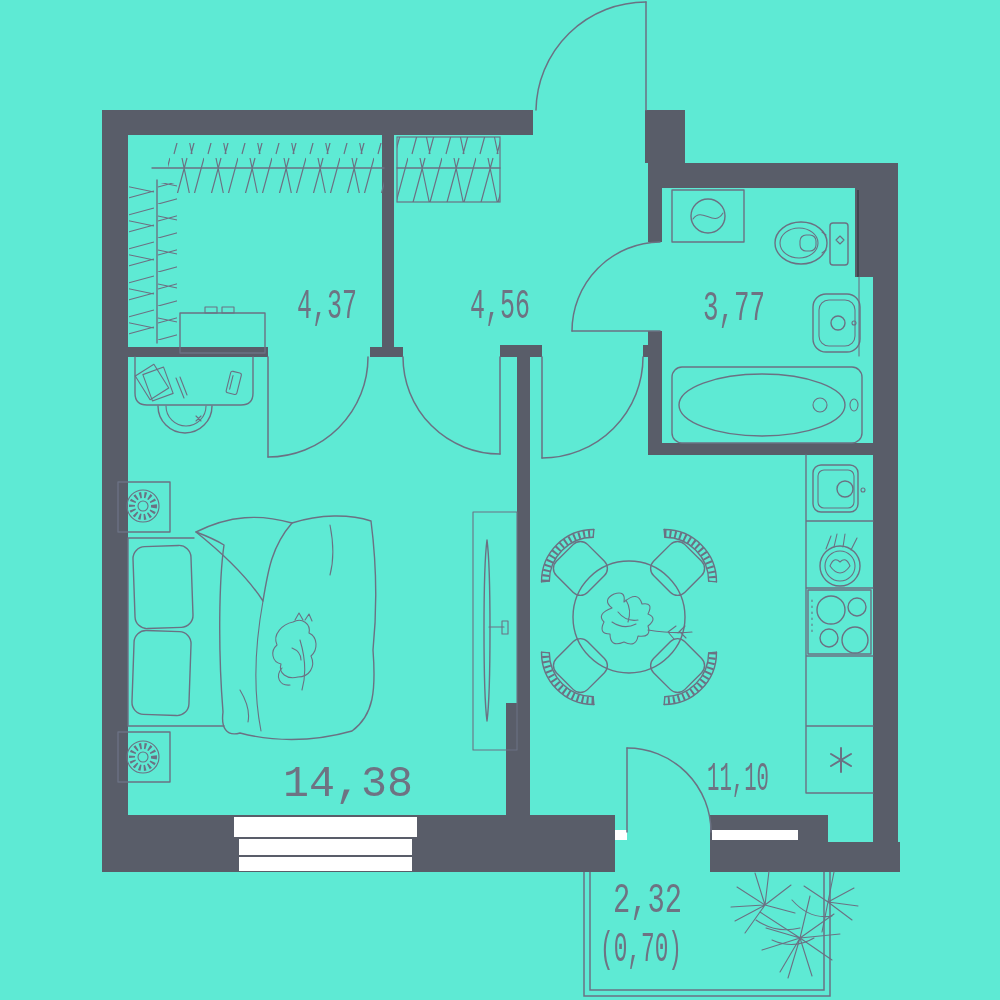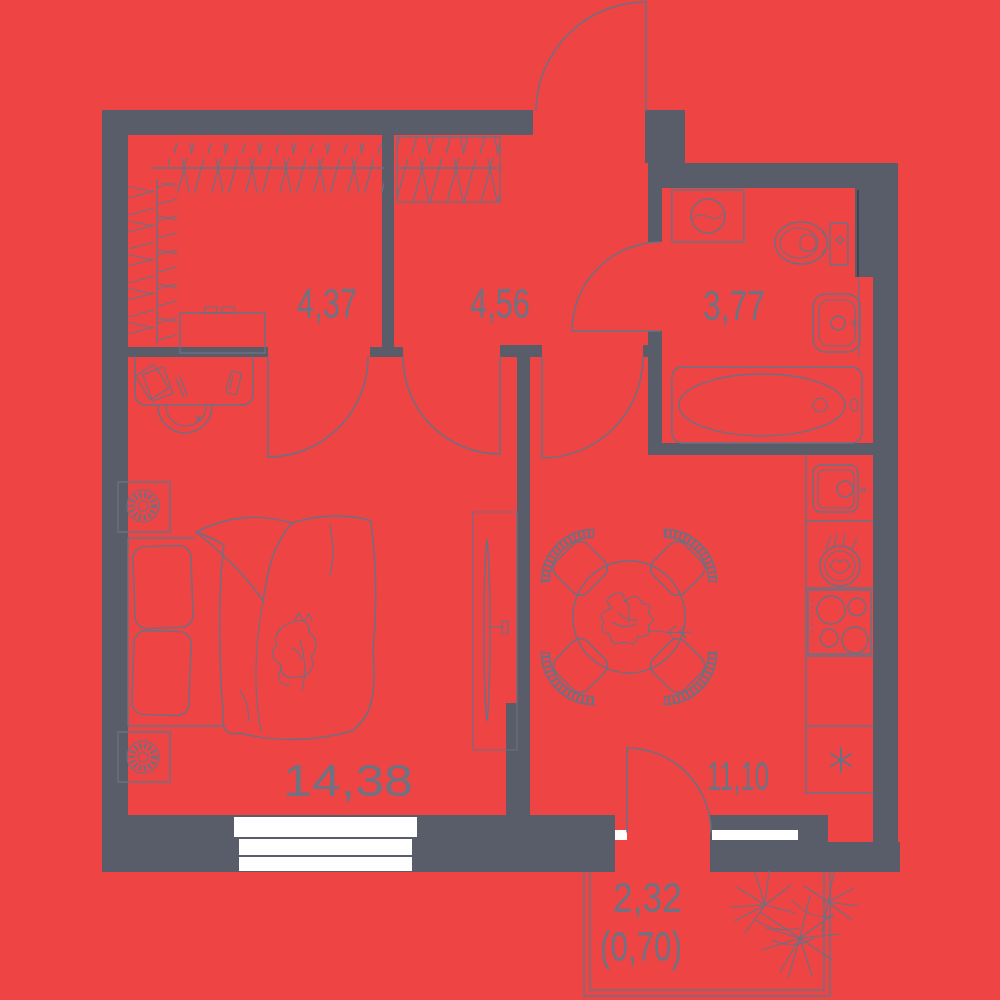--- a/index.html
+++ b/index.html
@@ -1,17 +1,17 @@
 <!DOCTYPE html>
 <html><head>
 <meta charset="utf-8">
 <style>
   html,body{margin:0;padding:0;background:#000;}
-  .stage{position:relative;width:1000px;height:1000px;background:#ef4444;overflow:hidden;
-         font-family:Liberation Sans, sans-serif;}
+  .stage{position:relative;width:1000px;height:1000px;background:#5eead4;overflow:hidden;
+         font-family:Liberation Mono, monospace;}
   svg{display:block;}
   .wall{fill:#595d69;stroke:none;}
   .white{fill:#ffffff;stroke:none;}
   .ln{fill:none;stroke:#6b7183;stroke-width:1.4;stroke-linecap:round;stroke-linejoin:round;}
   .ln2{fill:none;stroke:#6b7183;stroke-width:1.1;stroke-linecap:round;stroke-linejoin:round;}
   .door{fill:none;stroke:#6b7183;stroke-width:1.5;stroke-linecap:round;}
   .rail{fill:none;stroke:#6b7183;stroke-width:1.5;}
   .teeth{fill:none;stroke:#6b7183;stroke-width:6;stroke-dasharray:2 2.8;}
   .chairband{fill:none;stroke:#6b7183;stroke-width:7;stroke-dasharray:2 3;}
   .shaft{fill:none;stroke:#41454f;stroke-width:2;}

